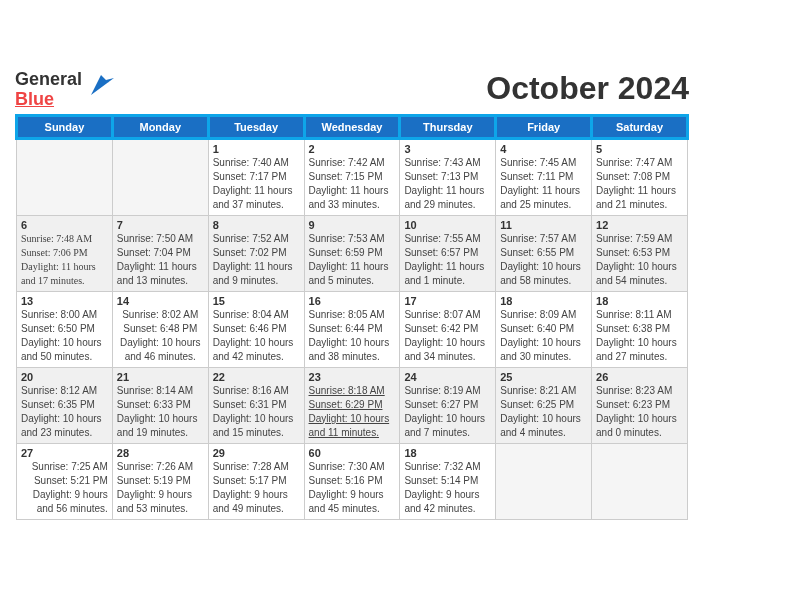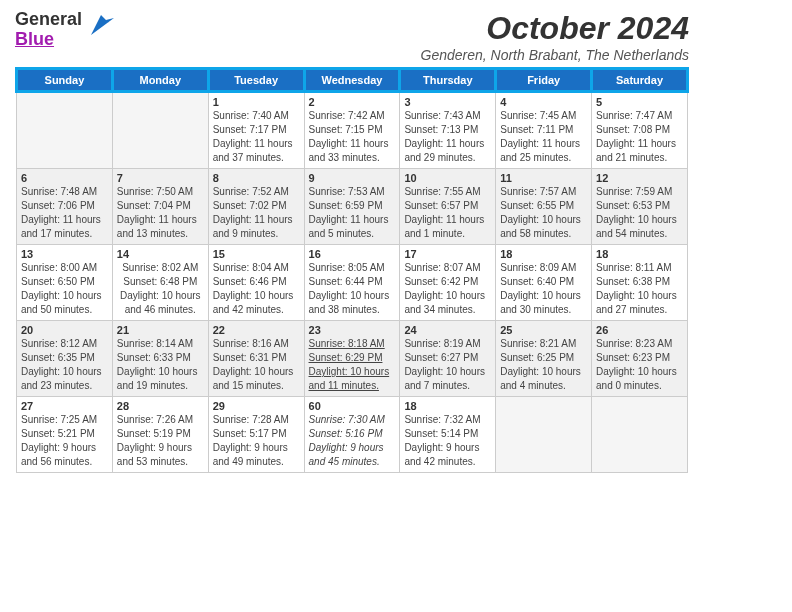--- a/index.html
+++ b/index.html
@@ -5,43 +5,43 @@
     * { box-sizing: border-box; margin: 0; padding: 0; }
     body {
       font-family: Arial, sans-serif;
       background: #fff;
       width: 792px;
       height: 612px;
       overflow: hidden;
     }
     .page {
       width: 704px;
-      padding: 10px 15px;
+      padding: 25px 15px;
+      margin-top: 45px;
     }
     .header-row {
       display: flex;
       justify-content: space-between;
       align-items: flex-start;
       margin-bottom: 4px;
     }
     .logo {
       display: flex;
       flex-direction: column;
       align-items: flex-start;
     }
     .logo-text {
       font-size: 18px;
       font-weight: bold;
       color: #333;
       line-height: 1.1;
     }
-    .logo-text .blue { color: #a21caf; text-decoration: underline; }
+    .logo-text .blue { color: #ef4444; text-decoration: underline; }
     .title-block {
       text-align: right;
-      font-style: italic;
     }
     .month-title {
       font-size: 32px;
       font-weight: bold;
       color: #333;
     }
     .subtitle {
       font-size: 14px;
       color: #555;
     }
@@ -96,21 +96,20 @@
           <span>General</span><br>
           <span class="blue">Blue</span>
         </span>
         <svg width="30" height="30" viewBox="0 0 30 30" style="margin-left:2px;margin-top:-10px;">
           <polygon points="5,25 15,5 25,15 20,10 28,8" fill="#1a6fc4"></polygon>
         </svg>
       </div>
     </div>
     <div class="title-block">
       <div class="month-title">October 2024</div>
-      <div class="subtitle">Genderen, North Brabant, The Netherlands</div>
     </div>
   </div>
 
   <table class="calendar">
     <thead>
       <tr>
         <th>Sunday</th>
         <th>Monday</th>
         <th>Tuesday</th>
         <th>Wednesday</th>
@@ -150,21 +149,21 @@
           <td>
             <div class="day-num">5</div>
             <div class="day-info" style="white-space: pre-line;">Sunrise: 7:47 AM
 Sunset: 7:08 PM
 Daylight: 11 hours and 21 minutes.</div>
           </td>
         </tr>
         <tr class="row-shaded">
           <td>
             <div class="day-num">6</div>
-            <div class="day-info" style="white-space: pre-line;">Sunrise: 7:48 AM
+            <div class="day-info" style="white-space: pre-line; font-family: Liberation Serif, serif;">Sunrise: 7:48 AM
 Sunset: 7:06 PM
 Daylight: 11 hours and 17 minutes.</div>
           </td>
           <td>
             <div class="day-num">7</div>
             <div class="day-info" style="white-space: pre-line;">Sunrise: 7:50 AM
 Sunset: 7:04 PM
 Daylight: 11 hours and 13 minutes.</div>
           </td>
           <td>
@@ -282,39 +281,39 @@
           <td>
             <div class="day-num">26</div>
             <div class="day-info" style="white-space: pre-line;">Sunrise: 8:23 AM
 Sunset: 6:23 PM
 Daylight: 10 hours and 0 minutes.</div>
           </td>
         </tr>
         <tr>
           <td>
             <div class="day-num">27</div>
-            <div class="day-info" style="white-space: pre-line;">Sunrise: 7:25 AM
+            <div class="day-info" style="white-space: pre-line; text-align: right;">Sunrise: 7:25 AM
 Sunset: 5:21 PM
 Daylight: 9 hours and 56 minutes.</div>
           </td>
           <td>
             <div class="day-num">28</div>
             <div class="day-info" style="white-space: pre-line;">Sunrise: 7:26 AM
 Sunset: 5:19 PM
 Daylight: 9 hours and 53 minutes.</div>
           </td>
           <td>
             <div class="day-num">29</div>
             <div class="day-info" style="white-space: pre-line;">Sunrise: 7:28 AM
 Sunset: 5:17 PM
 Daylight: 9 hours and 49 minutes.</div>
           </td>
           <td>
             <div class="day-num">60</div>
-            <div class="day-info" style="white-space: pre-line; font-style: italic;">Sunrise: 7:30 AM
+            <div class="day-info" style="white-space: pre-line;">Sunrise: 7:30 AM
 Sunset: 5:16 PM
 Daylight: 9 hours and 45 minutes.</div>
           </td>
           <td>
             <div class="day-num">18</div>
             <div class="day-info" style="white-space: pre-line;">Sunrise: 7:32 AM
 Sunset: 5:14 PM
 Daylight: 9 hours and 42 minutes.</div>
           </td>
           <td class="empty"></td>

